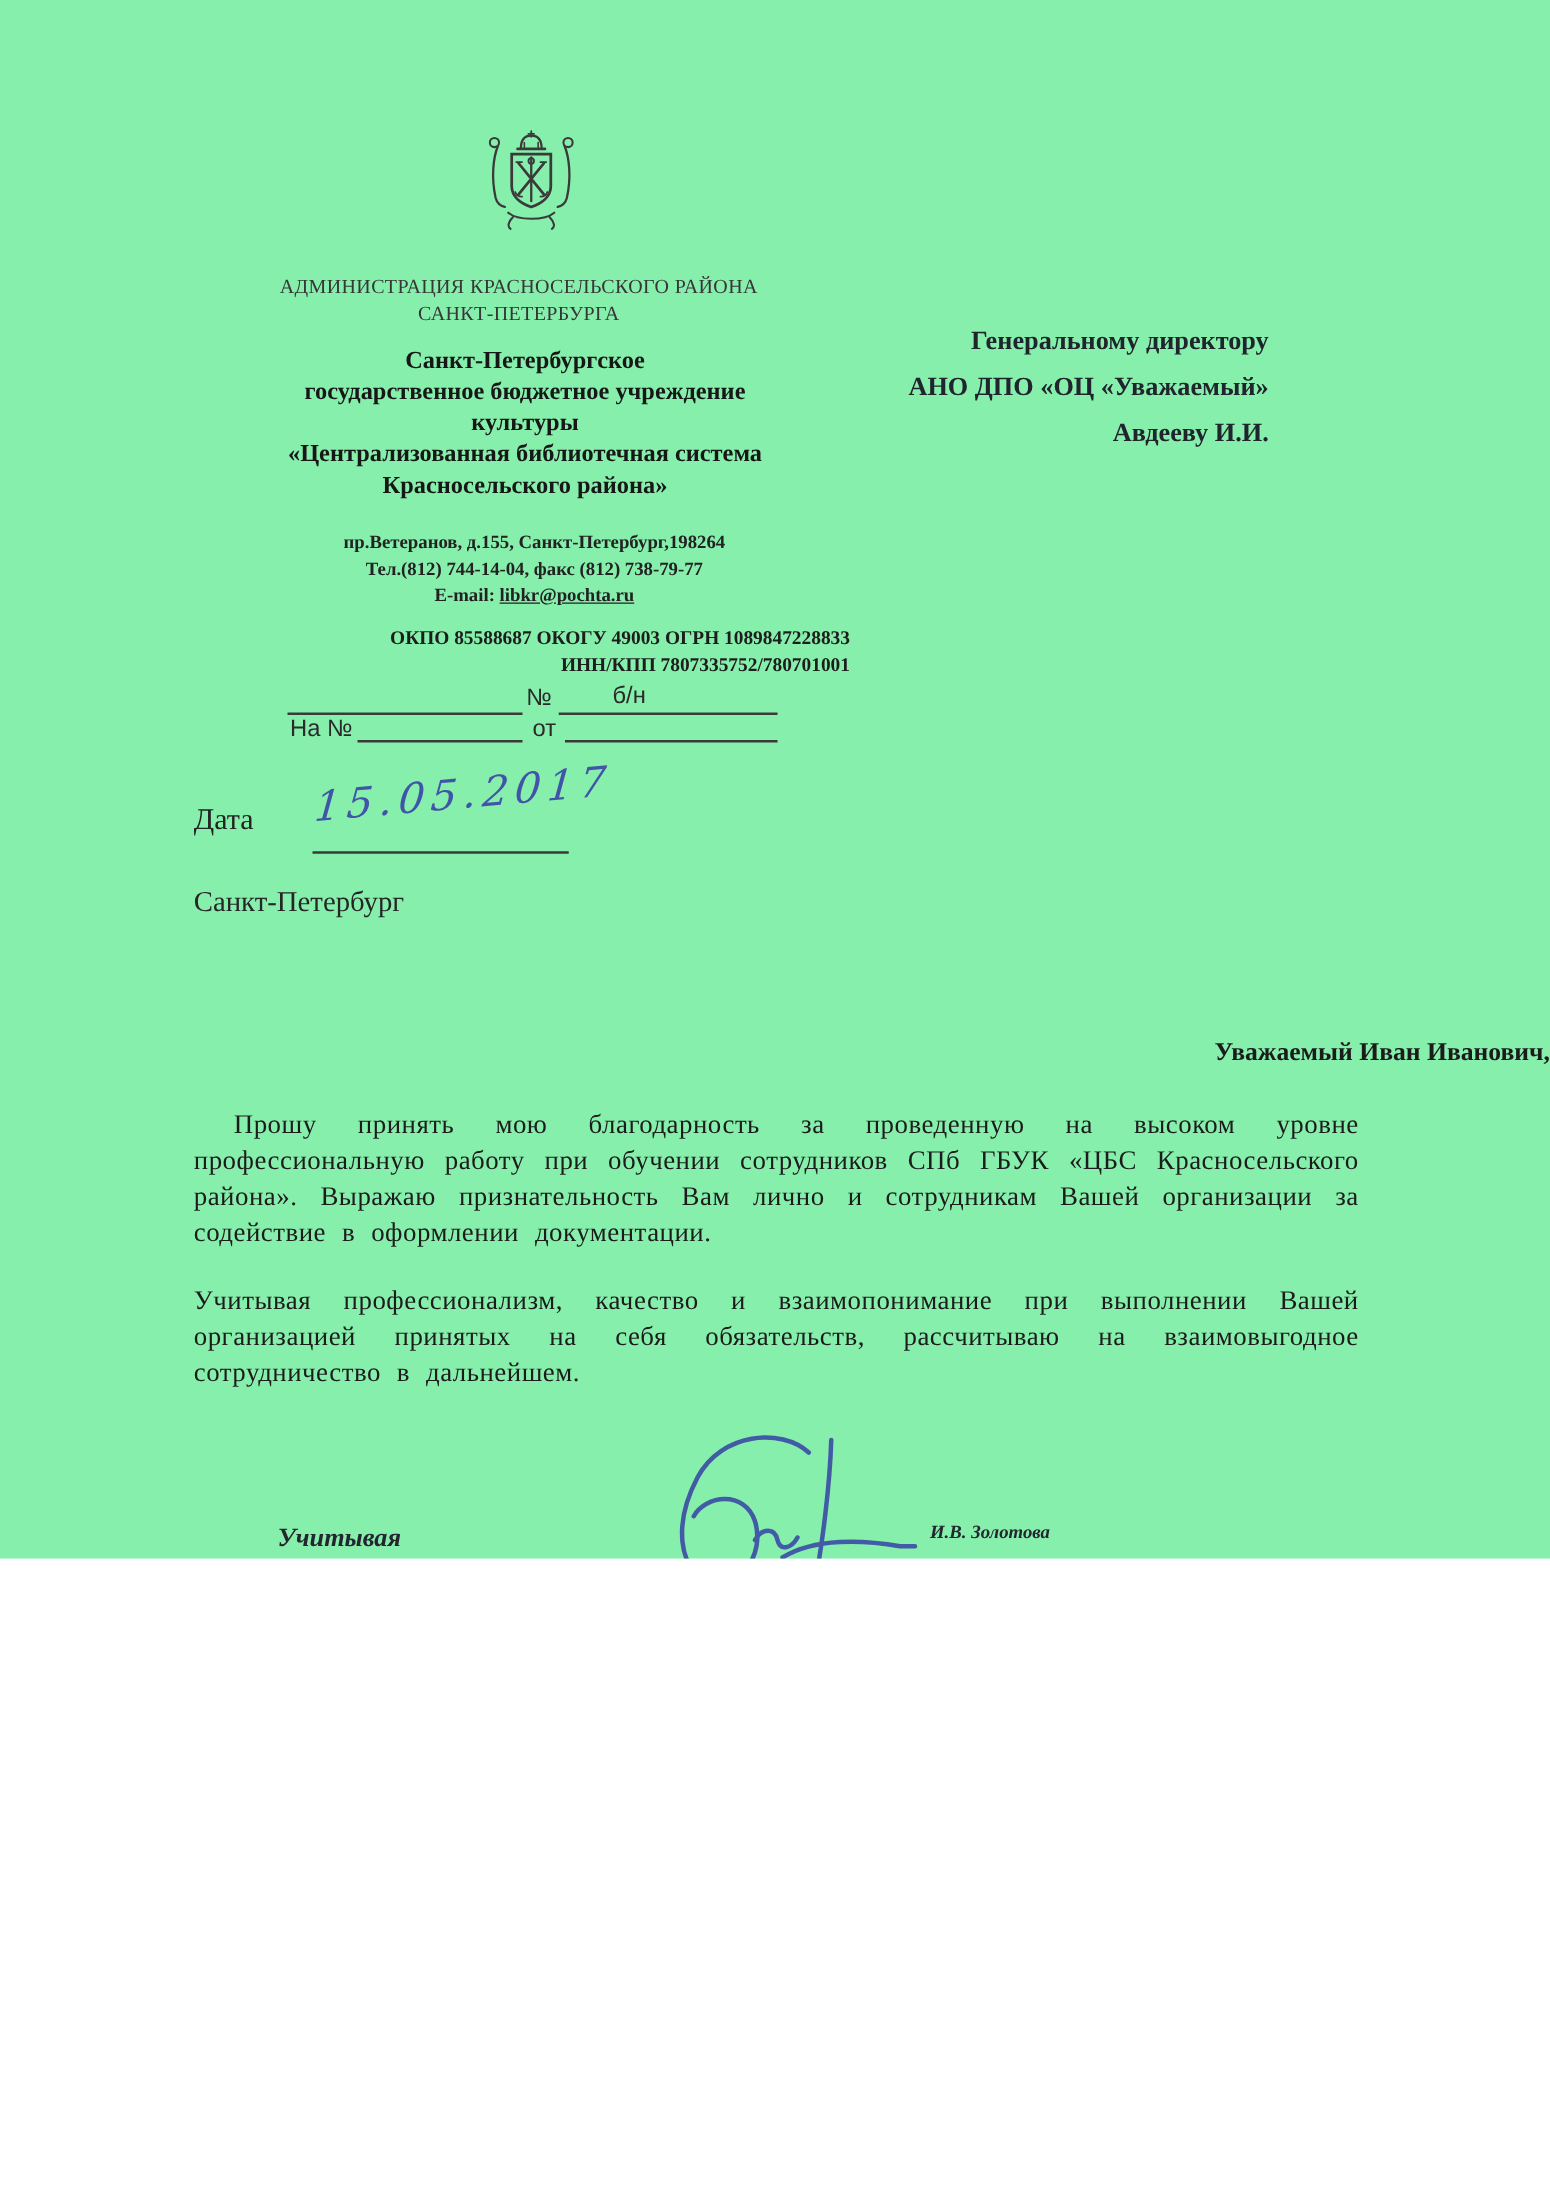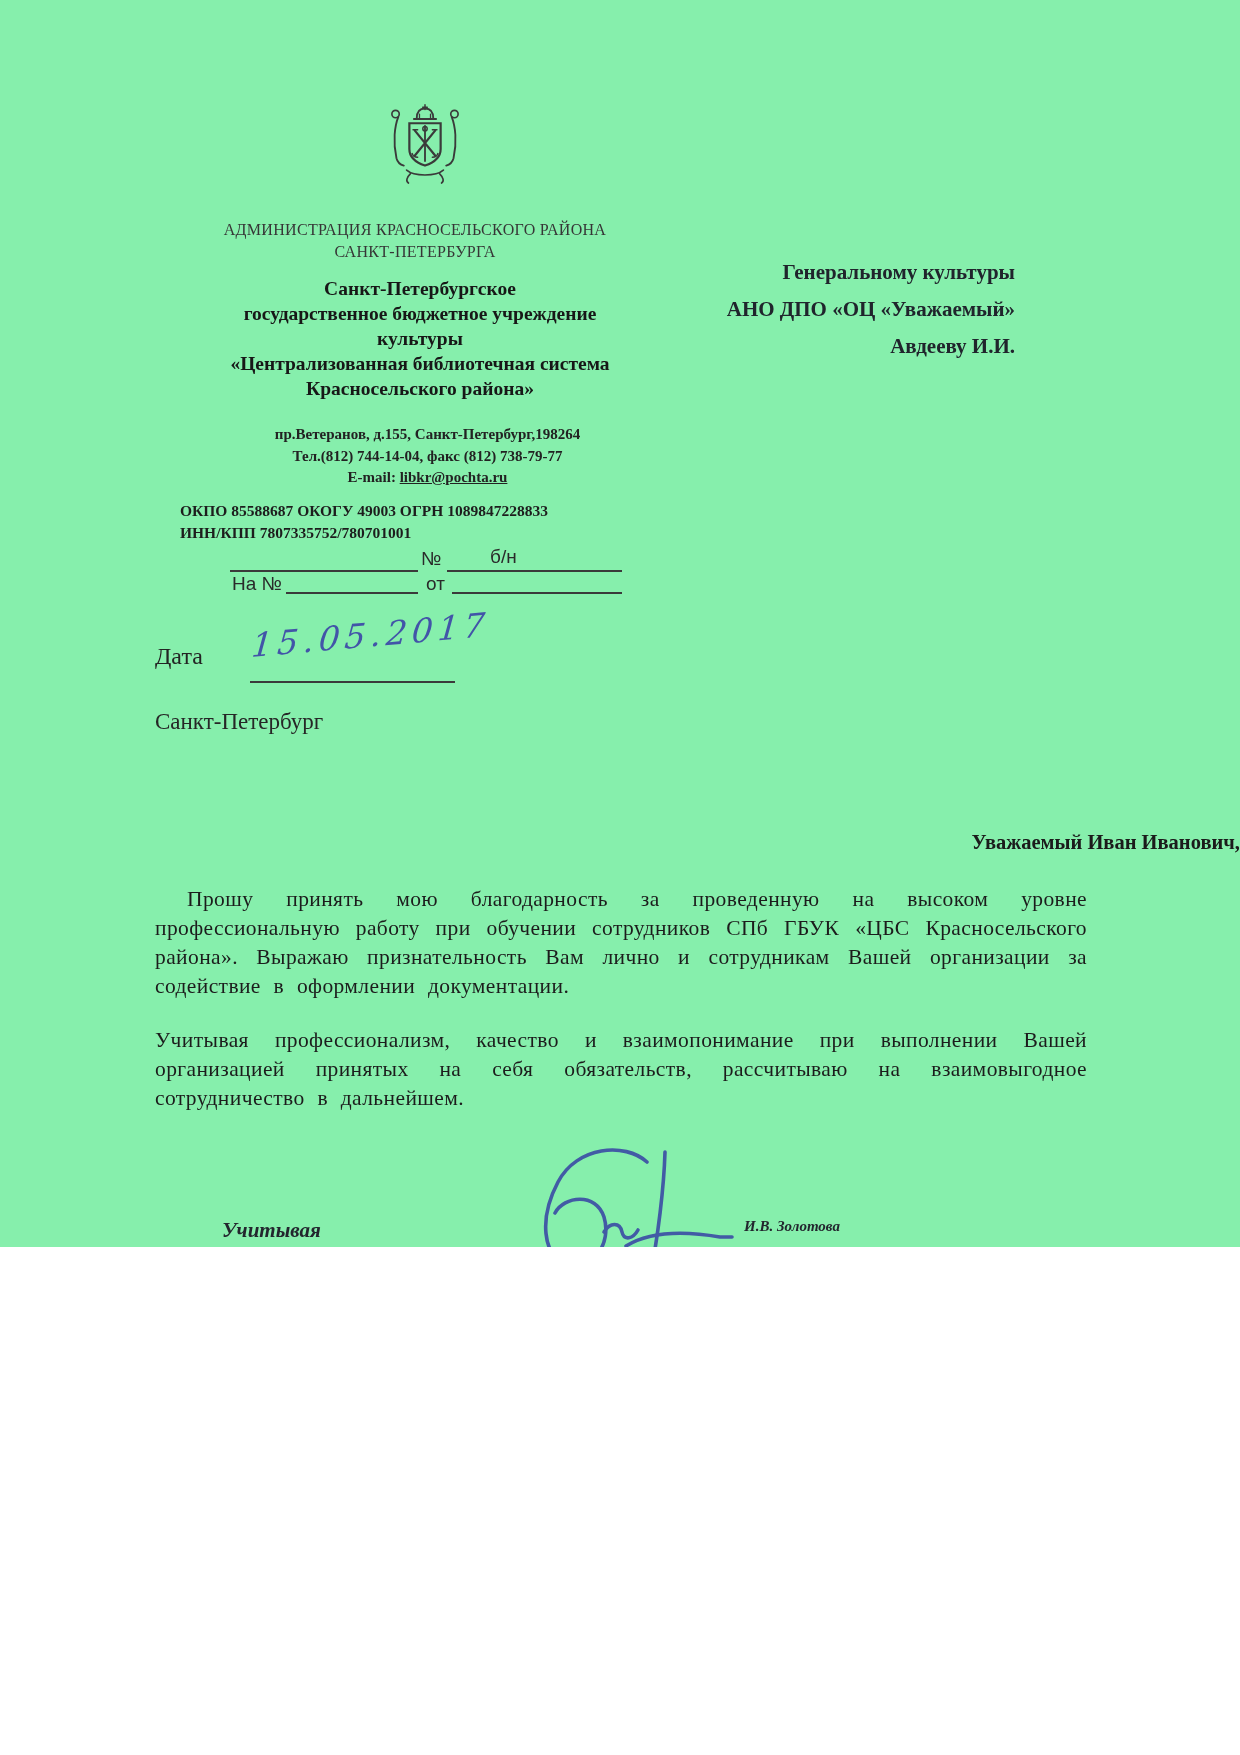--- a/index.html
+++ b/index.html
@@ -11,21 +11,21 @@
   
   .admin-block{left:155px;top:219px;width:520px;text-align:center;
     font-size:16px;line-height:22px;color:#363636;letter-spacing:.3px;}
   .org-block{left:155px;top:276px;width:530px;text-align:center;
     font-size:19.5px;font-weight:bold;line-height:25px;color:#171717;}
   .addressee-block{right:225px;top:254px;width:420px;text-align:right;
     font-size:21px;font-weight:bold;line-height:37px;color:#20242c;}
   .contact-block{left:195px;top:424px;width:465px;text-align:center;
     font-size:15px;font-weight:bold;line-height:21.5px;color:#222;}
   .email-underline{text-decoration:underline;}
-  .reg-block{left:180px;top:500px;width:500px;text-align:left;
+  .reg-block{left:180px;top:500px;width:500px;text-align:right;
     font-size:15.5px;font-weight:bold;line-height:21.5px;color:#1d1d1d;}
   
   .ref-text{font-family:"Liberation Sans", sans-serif;font-size:19px;color:#2a2a2a;}
   .uline{height:0;border-bottom:2px solid #3a3a3a;}
   
   .date-label{left:155px;top:643px;font-size:24px;color:#232323;}
   .date-hand{left:250px;top:626px;font-size:33px;font-style:italic;
     font-family:"DejaVu Serif", serif;color:#4254a8;letter-spacing:5px;
     transform:rotate(-5deg) skewX(-10deg);transform-origin:left bottom;}
   .place{left:155px;top:709px;font-size:23px;color:#262626;}
@@ -81,21 +81,21 @@
 
   <div class="abs org-block">
     <div>Санкт-Петербургское</div>
     <div>государственное бюджетное учреждение</div>
     <div>культуры</div>
     <div>«Централизованная библиотечная система</div>
     <div>Красносельского района»</div>
   </div>
 
   <div class="abs addressee-block">
-    <div>Генеральному культуры</div>
+    <div>Генеральному директору</div>
     <div>АНО ДПО «ОЦ «Уважаемый»</div>
     <div>Авдееву И.И.</div>
   </div>
 
   <div class="abs contact-block">
     <div>пр.Ветеранов, д.155, Санкт-Петербург,198264</div>
     <div>Тел.(812) 744-14-04, факс (812) 738-79-77</div>
     <div>
       <span>E-mail:</span>
       <span class="email-underline">libkr@pochta.ru</span>

